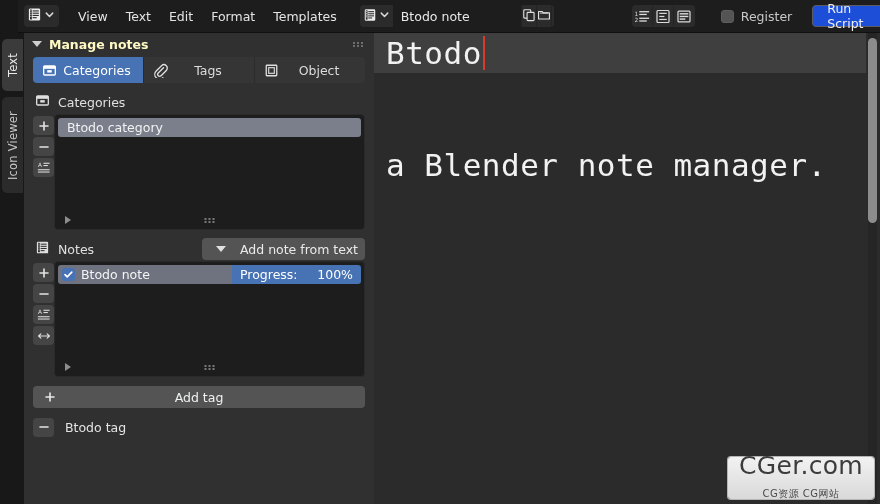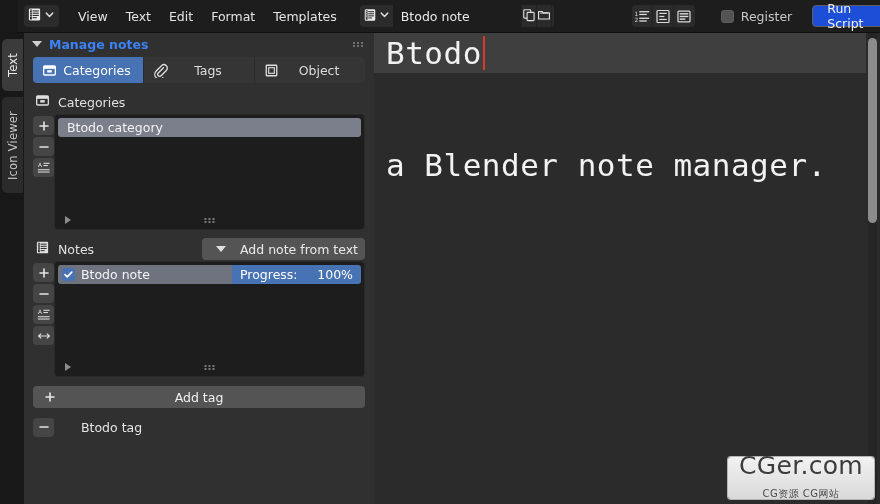--- a/index.html
+++ b/index.html
@@ -106,21 +106,21 @@
     overflow:hidden;
   }
   .panel-hdr {
     height:22px; display:flex; align-items:center;
     padding:0 8px; background:#303030; position:relative;
   }
   .tri {
     width:0;height:0;border-left:5px solid transparent;border-right:5px solid transparent;
     border-top:6px solid #cfcfcf; margin-right:7px; cursor:pointer;
   }
-  .panel-hdr-title { font-size:12.5px; color:#3b82f6; font-weight:bold; }
+  .panel-hdr-title { font-size:12.5px; color:#fef9c3; font-weight:bold; }
   .grip-dots {
     position:absolute; right:10px; top:9px;
     width:11px; height:5px; cursor:grab;
   }
   .grip-dots i {
     position:absolute; width:2px; height:2px; background:#6e6e6e; display:block;
   }
 
   .panel-body { padding:0 9px; }
 
@@ -209,21 +209,21 @@
   .addnote-lbl { flex:1; text-align:center; font-size:12.5px; color:#eaeaea; padding-right:1px;margin-left:8px; }
 
   .addtag-btn {
     height:22px; background:#545454; border-radius:4px; margin-top:9px;
     display:flex; align-items:center; cursor:pointer; position:relative;
   }
   .addtag-lbl { flex:1; text-align:center; font-size:12.5px; color:#eff0f0; }
   .addtag-plus { position:absolute; left:11px; top:5px; }
 
   .tag-row {
-    display:flex; align-items:center; gap:27px; height:22px; margin-top:8px;
+    display:flex; align-items:center; gap:11px; height:22px; margin-top:8px;
   }
   .tag-minus {
     width:21px;height:19px;background:#454545;border-radius:4px;
     display:flex;align-items:center;justify-content:center;cursor:pointer;
   }
   .tag-lbl { font-size:12.5px; color:#e4e4e4; }
 
   
   .editor {
     position:absolute; left:374px; top:33px; width:506px; height:471px;

